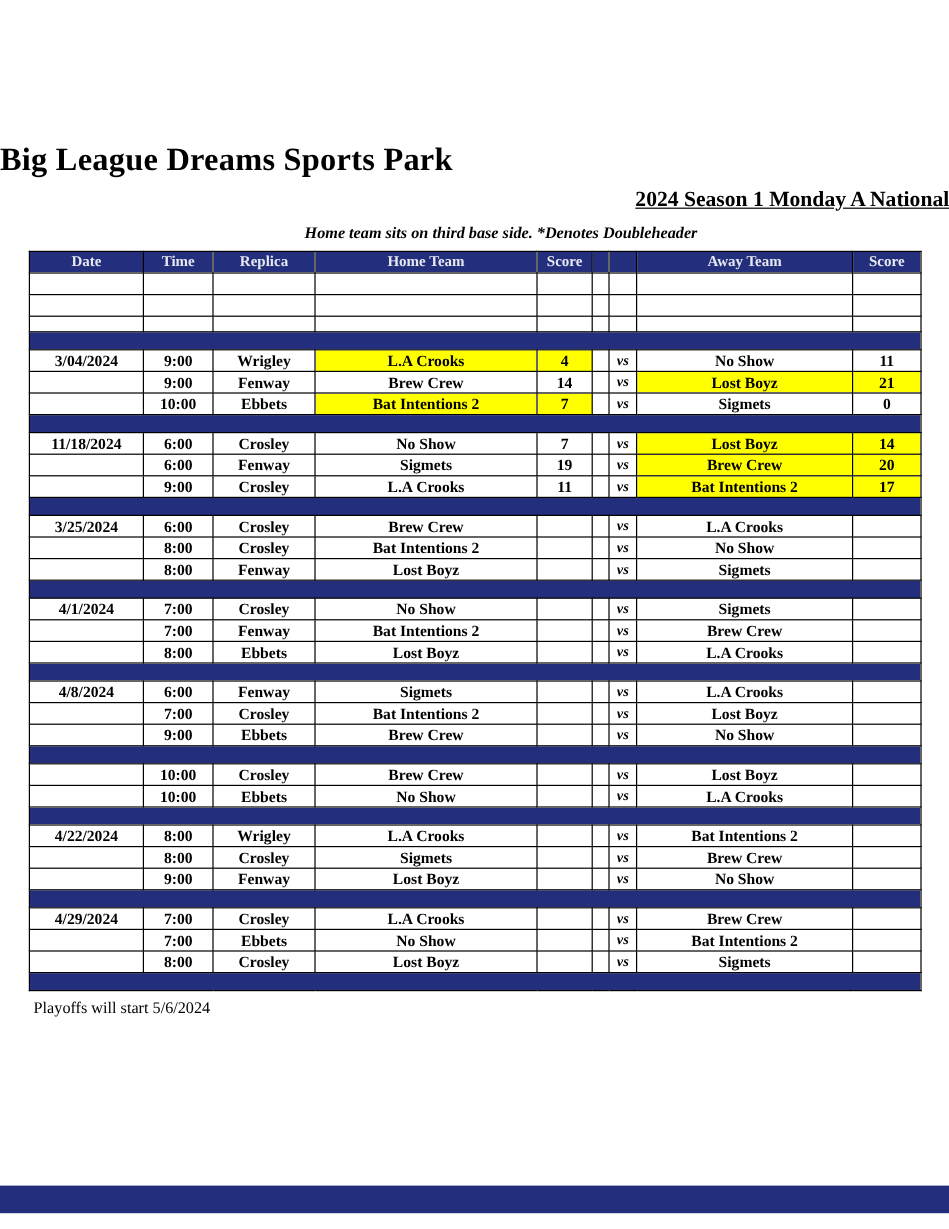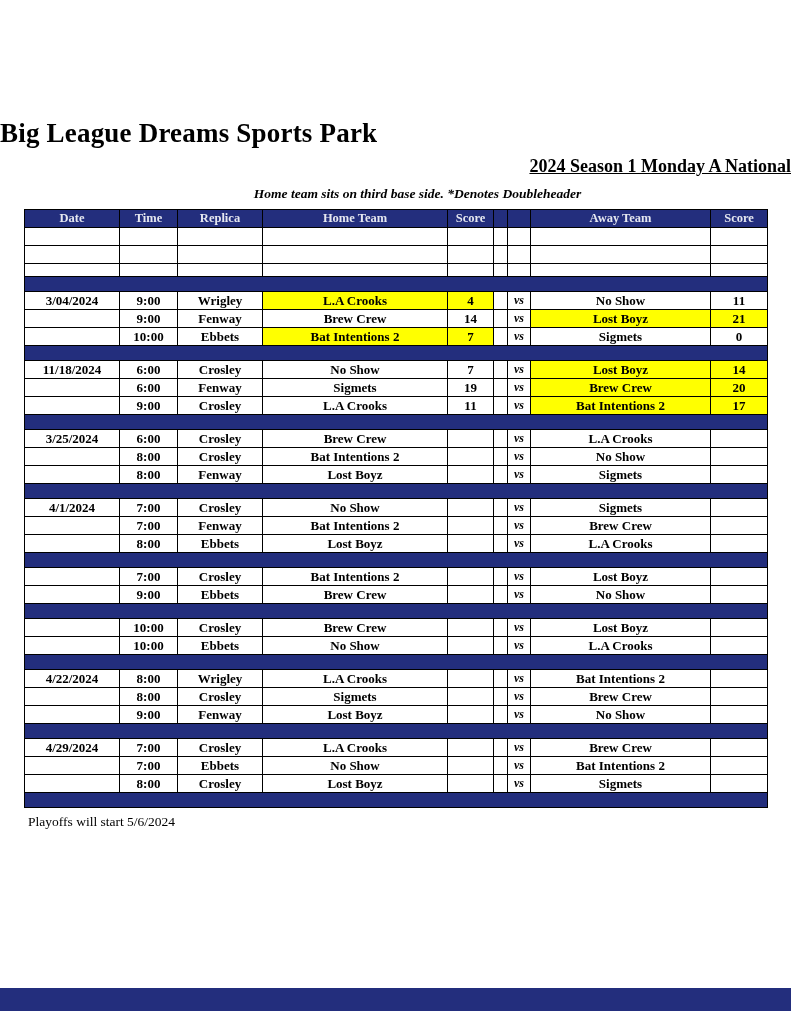--- a/index.html
+++ b/index.html
@@ -290,20 +290,31 @@
           <td></td>
           <td></td>
           <td class="vs">vs</td>
           <td>L.A Crooks</td>
           <td></td>
         </tr>
         <tr class="divider">
           <td colspan="9"></td>
         </tr>
         <tr class="game">
+          <td>4/8/2024</td>
+          <td>6:00</td>
+          <td>Fenway</td>
+          <td>Sigmets</td>
+          <td></td>
+          <td></td>
+          <td class="vs">vs</td>
+          <td>L.A Crooks</td>
+          <td></td>
+        </tr>
+        <tr class="game">
           <td></td>
           <td>7:00</td>
           <td>Crosley</td>
           <td>Bat Intentions 2</td>
           <td></td>
           <td></td>
           <td class="vs">vs</td>
           <td>Lost Boyz</td>
           <td></td>
         </tr>

